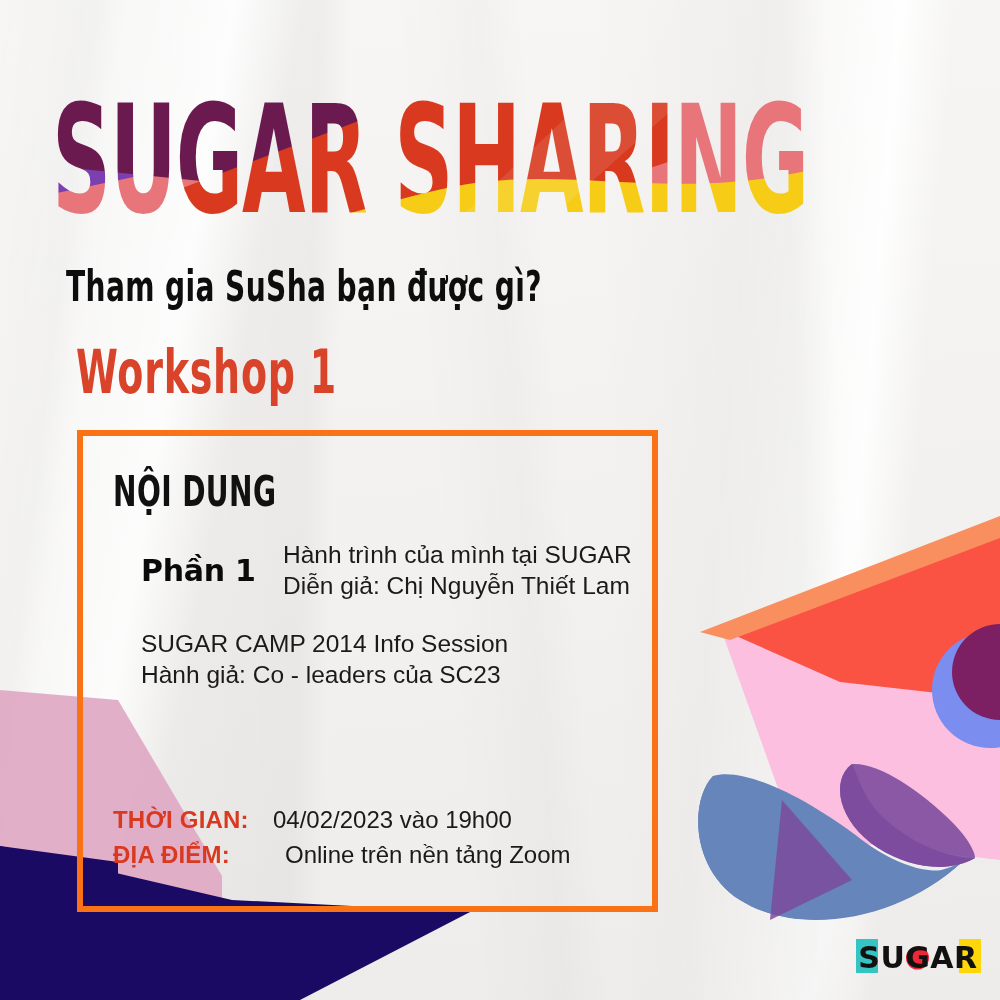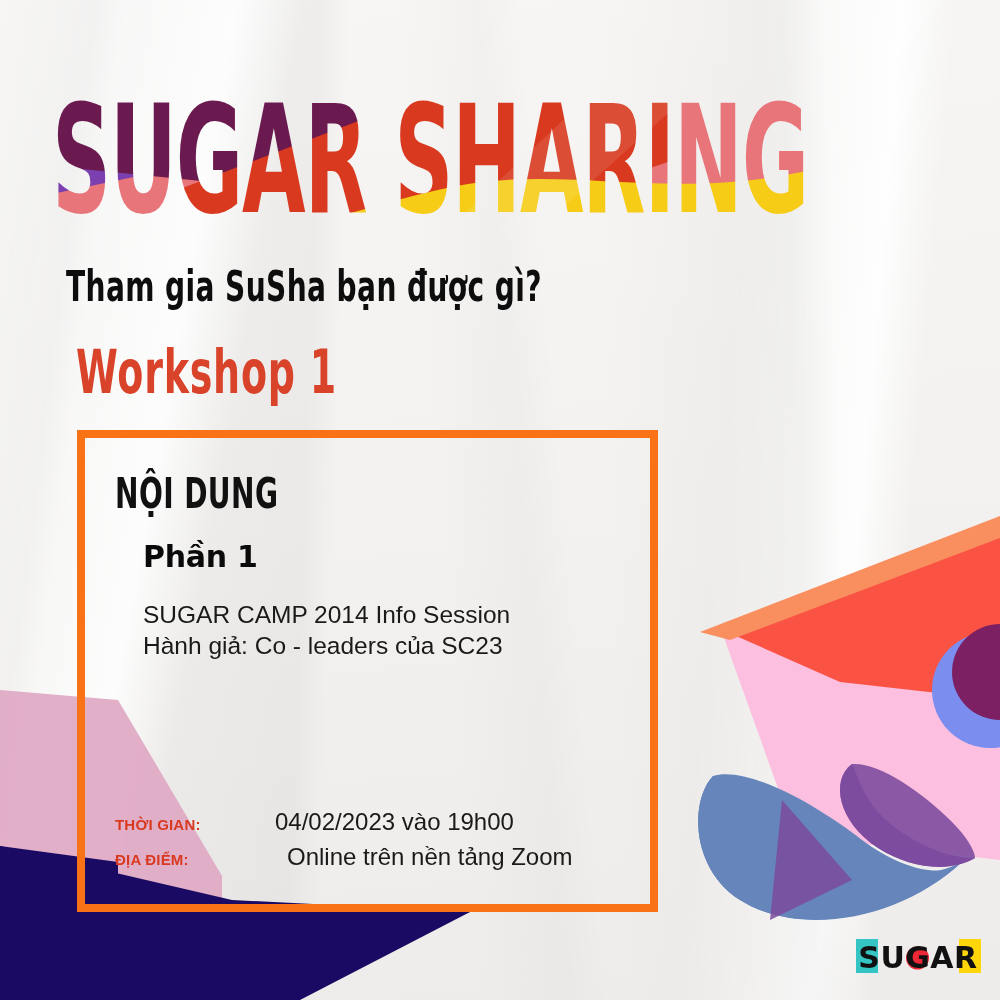--- a/index.html
+++ b/index.html
@@ -84,21 +84,21 @@
     white-space: nowrap;
   }
 
   
   .content-box {
     position: absolute;
     left: 77px;
     top: 430px;
     width: 581px;
     height: 482px;
-    border: 8px solid #f97316;
+    border: 6px solid #f97316;
     box-sizing: border-box;
     background: transparent;
   }
   .box-inner { position: relative; width: 100%; height: 100%; }
 
   .noi-dung {
     position: absolute;
     left: 30px;
     top: 32px;
     font-family: "DejaVu Sans", sans-serif;
@@ -147,21 +147,21 @@
     top: 370px;
     width: 530px;
     font-size: 23px;
   }
   .meta-row { display: flex; align-items: baseline; margin-bottom: 7px; }
   .meta-key {
     flex: 0 0 160px;
     font-family: "Liberation Sans", sans-serif;
     font-weight: 700;
     color: #d9391f;
-    font-size: 15px;
+    font-size: 24px;
     letter-spacing: 0.2px;
   }
   .meta-val {
     font-family: Liberation Sans, sans-serif;
     color: #1a1a1a;
     font-size: 24px;
   }
   .meta-row.loc .meta-val { padding-left: 12px; }
 
   
@@ -256,20 +256,24 @@
 
   <div class="content-box">
     <div class="box-inner">
 
       <div class="noi-dung">NỘI DUNG</div>
 
       <div class="parts">
 
         <div class="part-row">
           <div class="part-label">Phần 1</div>
+          <div class="part-body">
+            <span class="line1">Hành trình của mình tại SUGAR</span>
+            <span class="line2">Diễn giả: Chị Nguyễn Thiết Lam</span>
+          </div>
         </div>
 
 
         <div class="part-row">
           <div class="part-body">
             <span class="line1">SUGAR CAMP 2014 Info Session</span>
             <span class="line2">Hành giả: Co - leaders của SC23</span>
           </div>
         </div>
 

